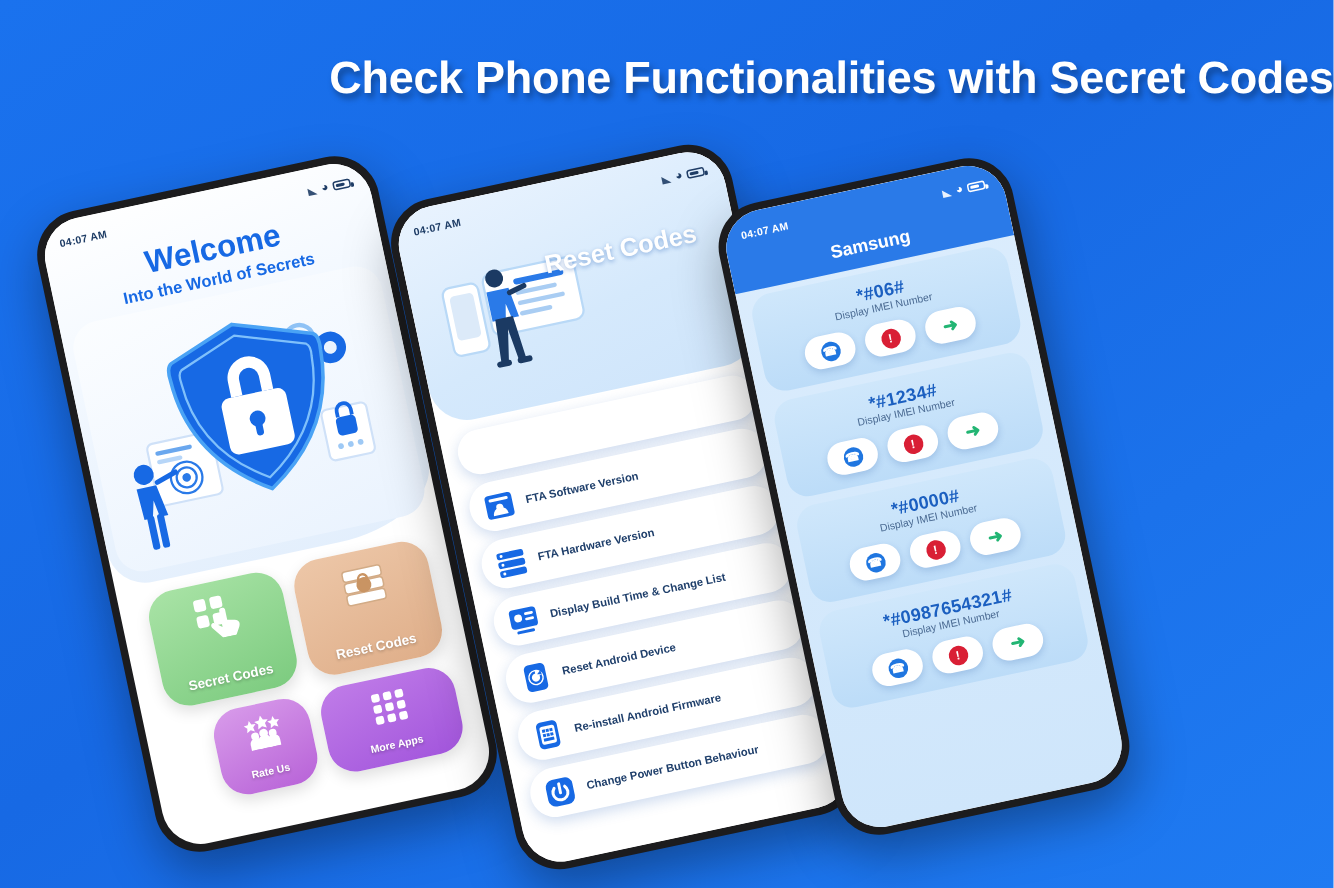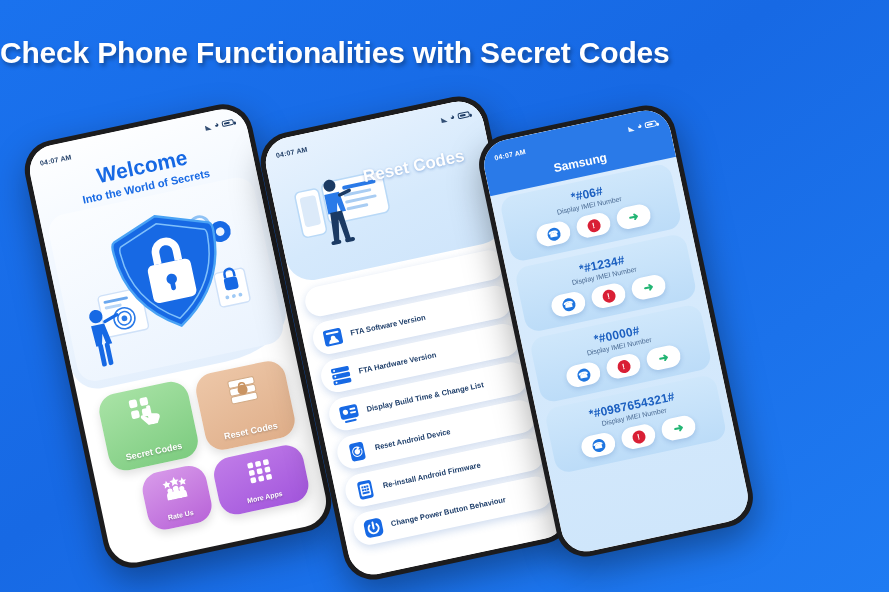--- a/index.html
+++ b/index.html
@@ -10,21 +10,21 @@
   }
   body {
     background: linear-gradient(145deg, #1a72ee 0%, #1769e4 45%, #1f7bf2 100%);
     position: relative;
   }
 
   
   .title {
     position: absolute;
     top: 36px; left: 0; right: 0;
-    text-align: left;
+    text-align: right;
     color: #ffffff;
     font-size: 30px;
     font-weight: bold;
     letter-spacing: -0.2px;
     text-shadow: 2px 3px 4px rgba(0,0,0,0.35);
     white-space: nowrap;
   }
 
   
   .phone {

